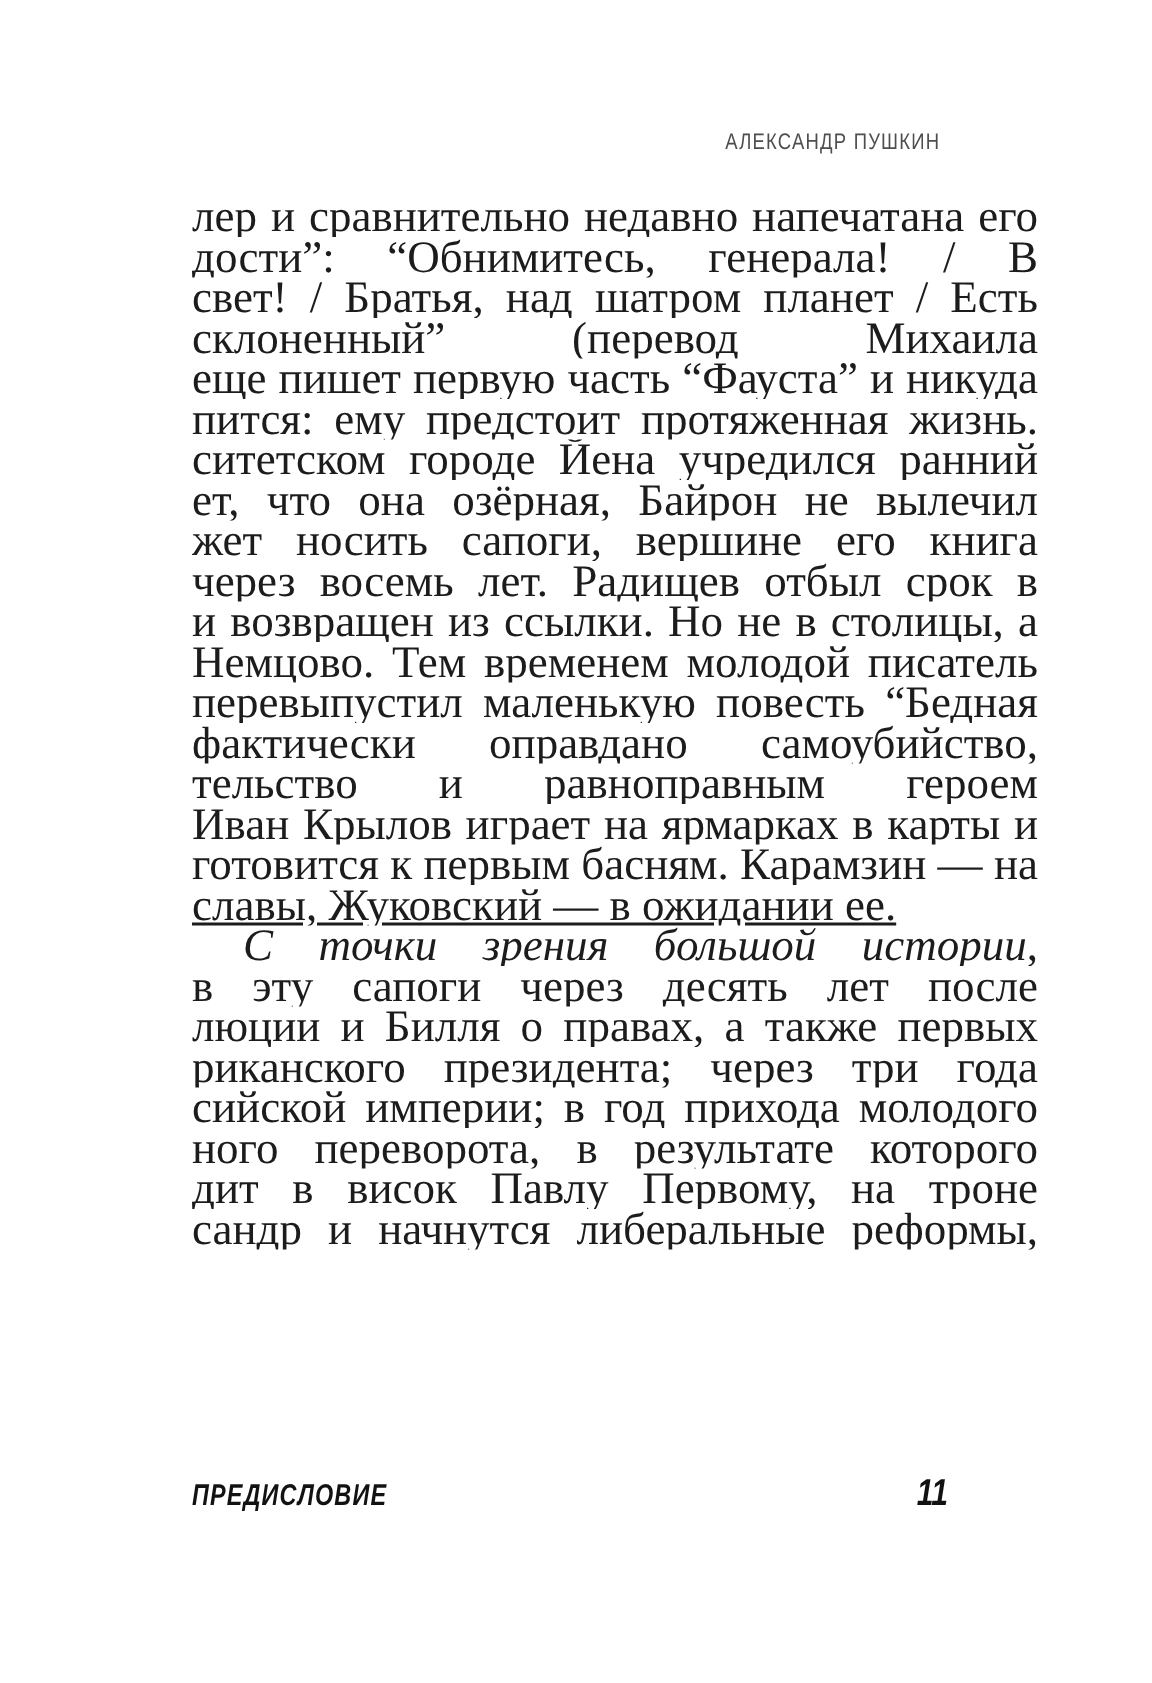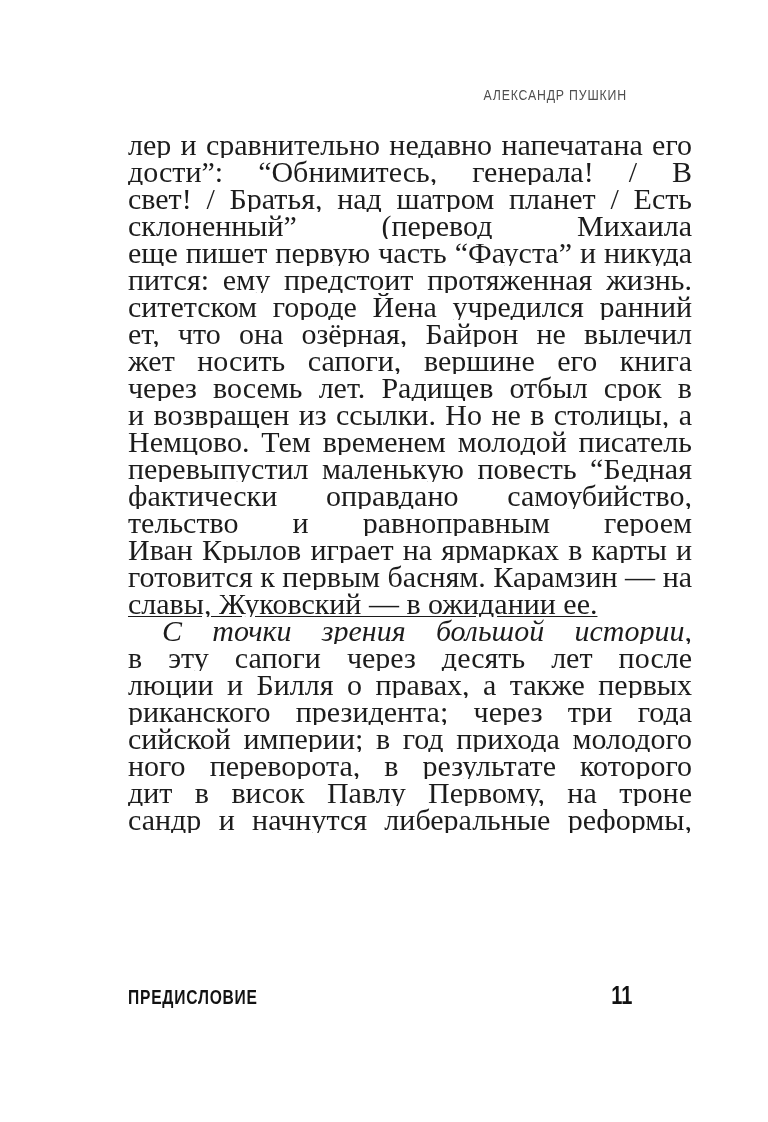--- a/index.html
+++ b/index.html
@@ -38,20 +38,21 @@
     white-space: normal;
   }
   .line.no-just { text-align-last: left; text-decoration: underline; }
   .line .italic { font-style: italic; }
   .footer {
     position: absolute;
     left: 128px; right: 136px; top: 983px;
     display: flex;
     justify-content: space-between;
     align-items: baseline;
+    font-style: italic;
   }
   .footer-chapter {
     font-family: "Liberation Sans", sans-serif;
     font-size: 20px; font-weight: 700;
     letter-spacing: 1px;
     color: #121212;
     transform: scaleX(0.78);
     transform-origin: left center;
     white-space: nowrap;
     line-height: 1;

